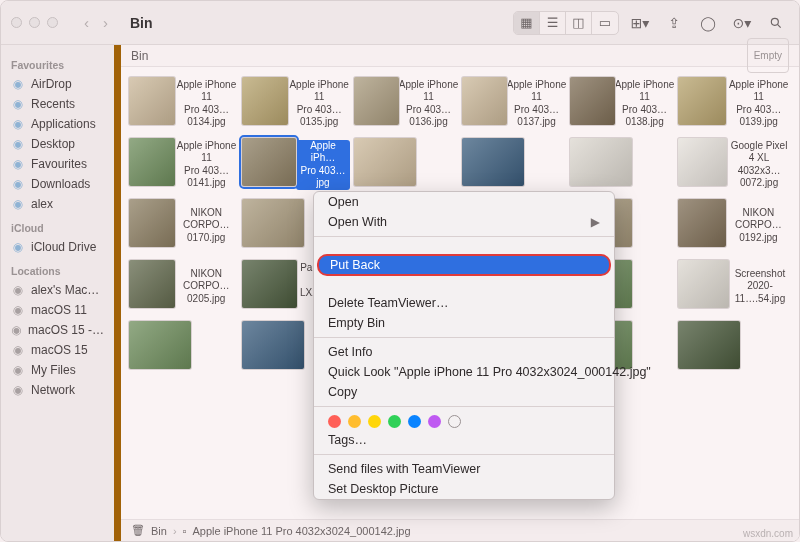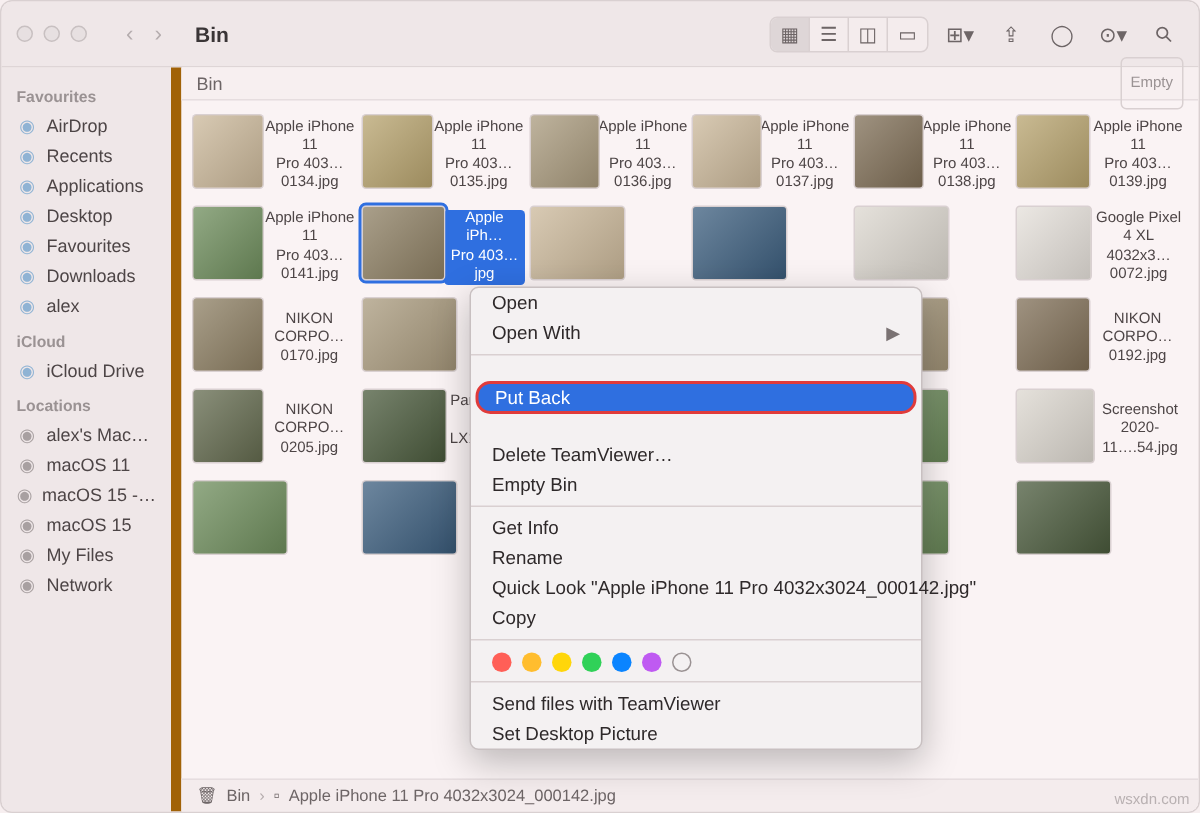--- a/index.html
+++ b/index.html
@@ -326,38 +326,38 @@
             <span>Delete TeamViewer…</span>
           </div>
         <div class="mi">
             <span>Empty Bin</span>
           </div>
         <hr>
         <div class="mi">
             <span>Get Info</span>
           </div>
         <div class="mi">
-            <span>Rename</span>
-          </div>
-        <div class="mi">
             <span>Quick Look "Apple iPhone 11 Pro 4032x3024_000142.jpg"</span>
           </div>
         <div class="mi">
             <span>Copy</span>
           </div>
         <hr>
         <div class="tags" id="tagrow">
             <div class="tagdot" style="background: rgb(255, 95, 87);"></div>
             <div class="tagdot" style="background: rgb(255, 189, 46);"></div>
             <div class="tagdot" style="background: rgb(255, 214, 10);"></div>
             <div class="tagdot" style="background: rgb(48, 209, 88);"></div>
             <div class="tagdot" style="background: rgb(10, 132, 255);"></div>
             <div class="tagdot" style="background: rgb(191, 90, 242);"></div>
             <div class="tagx"></div>
           </div>
+        <div class="mi">
+            <span>Tags…</span>
+          </div>
         <hr>
         <div class="mi">
             <span>Send files with TeamViewer</span>
           </div>
         <div class="mi">
             <span>Set Desktop Picture</span>
           </div>
       </div>
 
       <div class="wm">wsxdn.com</div>

